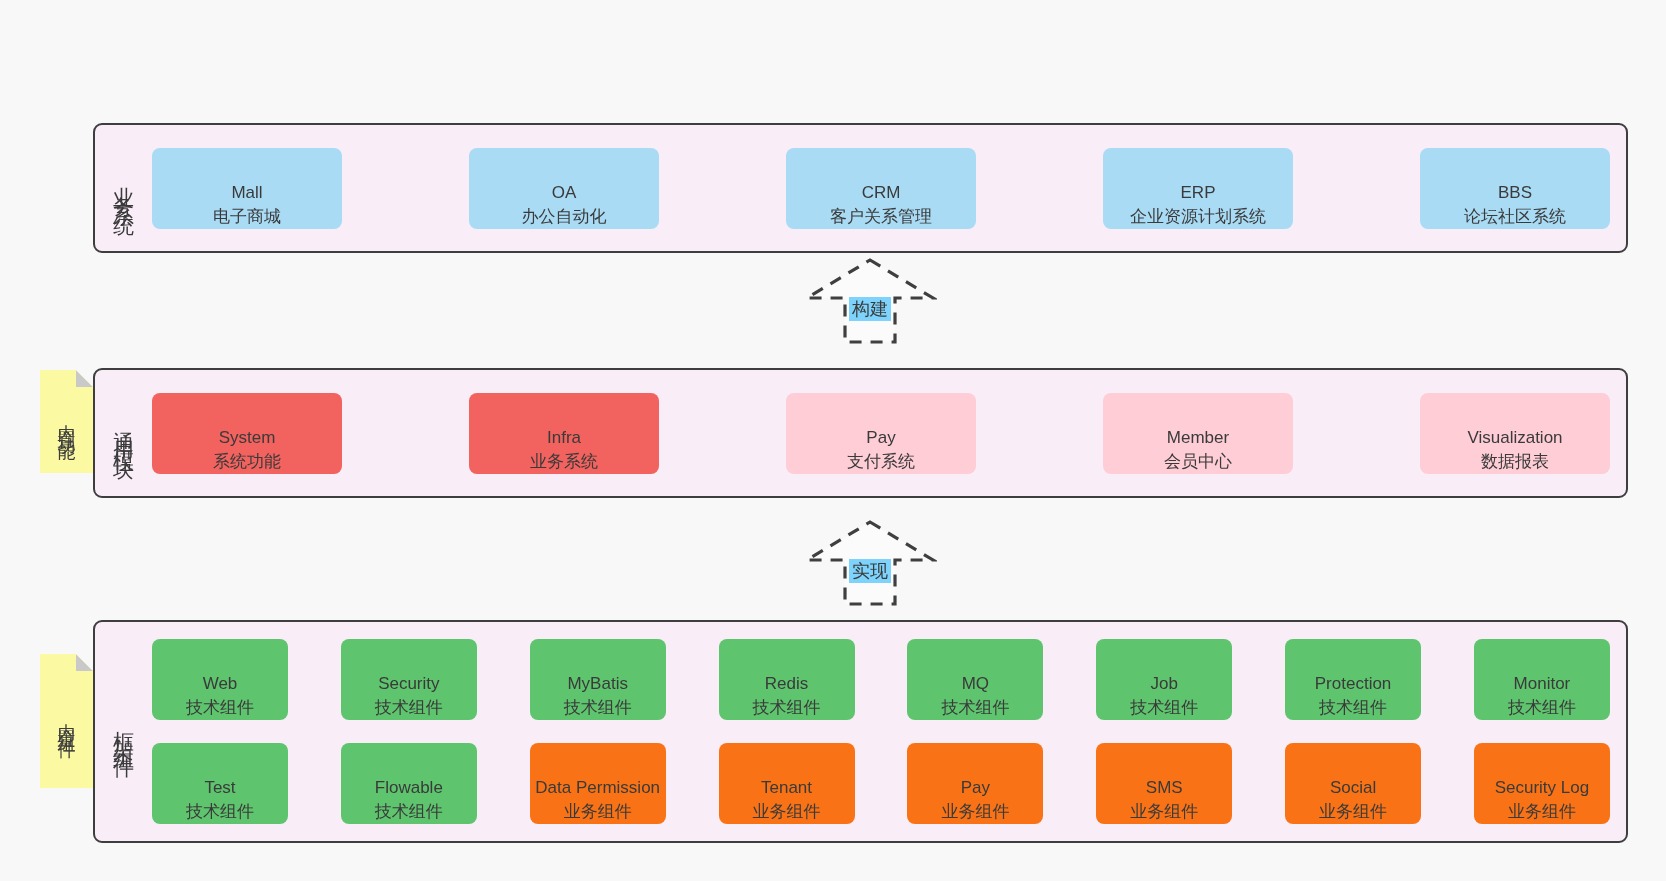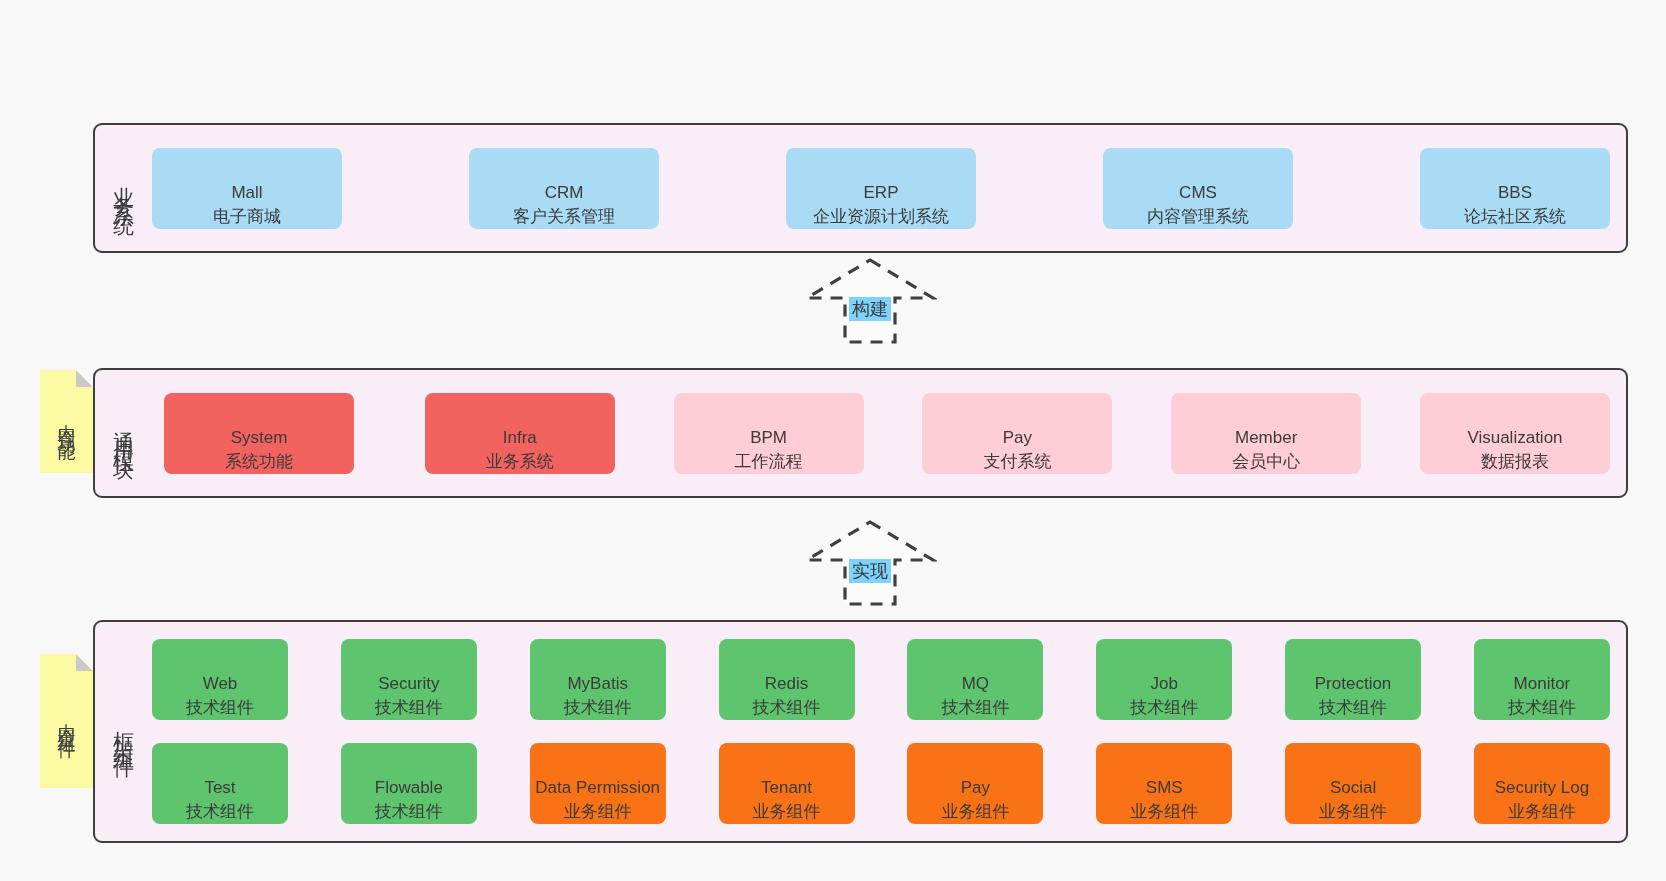--- a/index.html
+++ b/index.html
@@ -16,21 +16,21 @@
   .boxes{position:absolute;left:57px;right:16px;top:0;bottom:0;display:flex;align-items:center;
          justify-content:space-between;}
   .rows{position:absolute;left:57px;right:16px;top:0;bottom:0;display:flex;flex-direction:column;
         justify-content:center;gap:23px;}
   .row{display:flex;justify-content:space-between;}
   .box{display:flex;flex-direction:column;align-items:center;justify-content:flex-end;
        border-radius:8px;text-align:center;font-size:17px;line-height:24px;color:#3a3a3a;}
   .b6{width:190px;height:81px;}
   .b8{width:136px;height:81px;}
   .blue{background:#a9dbf5;}
-  .red{background:#f2625e;margin-left:12px;}
+  .red{background:#f2625e;}
   .pink{background:#fecdd6;}
   .gdark{background:#5ec56e;}
   .glight{background:#f97316;}
   .sticky{position:absolute;left:40px;width:53px;background:#fbf9a1;z-index:1;display:flex;
           align-items:center;justify-content:center;writing-mode:vertical-rl;
           text-orientation:upright;font-size:18px;letter-spacing:6px;color:#3c3c3c;
           clip-path:polygon(0 0,calc(100% - 17px) 0,100% 17px,100% 100%,0 100%);}
   .sticky::after{content:"";position:absolute;top:0;right:0;width:17px;height:17px;
           background:#c9c9c9;clip-path:polygon(0 0,100% 100%,0 100%);}
   .s1{top:370px;height:103px;}
@@ -48,30 +48,30 @@
 <div class="stage">
 
   <section class="panel p1">
     <div class="v-label">业务系统</div>
     <div class="boxes">
       <div class="box b6 blue">
         <span>Mall</span>
         <span>电子商城</span>
       </div>
       <div class="box b6 blue">
+        <span>OA</span>
+        <span>办公自动化</span>
+      </div>
+      <div class="box b6 blue">
         <span>CRM</span>
         <span>客户关系管理</span>
       </div>
       <div class="box b6 blue">
         <span>ERP</span>
         <span>企业资源计划系统</span>
-      </div>
-      <div class="box b6 blue">
-        <span>CMS</span>
-        <span>内容管理系统</span>
       </div>
       <div class="box b6 blue">
         <span>BBS</span>
         <span>论坛社区系统</span>
       </div>
     </div>
   </section>
 
   <div class="arrow a1">
     <svg width="134" height="90" viewBox="0 0 134 90">
@@ -89,24 +89,20 @@
     <div class="boxes">
       <div class="box b6 red">
         <span>System</span>
         <span>系统功能</span>
       </div>
       <div class="box b6 red">
         <span>Infra</span>
         <span>业务系统</span>
       </div>
       <div class="box b6 pink">
-        <span>BPM</span>
-        <span>工作流程</span>
-      </div>
-      <div class="box b6 pink">
         <span>Pay</span>
         <span>支付系统</span>
       </div>
       <div class="box b6 pink">
         <span>Member</span>
         <span>会员中心</span>
       </div>
       <div class="box b6 pink">
         <span>Visualization</span>
         <span>数据报表</span>

